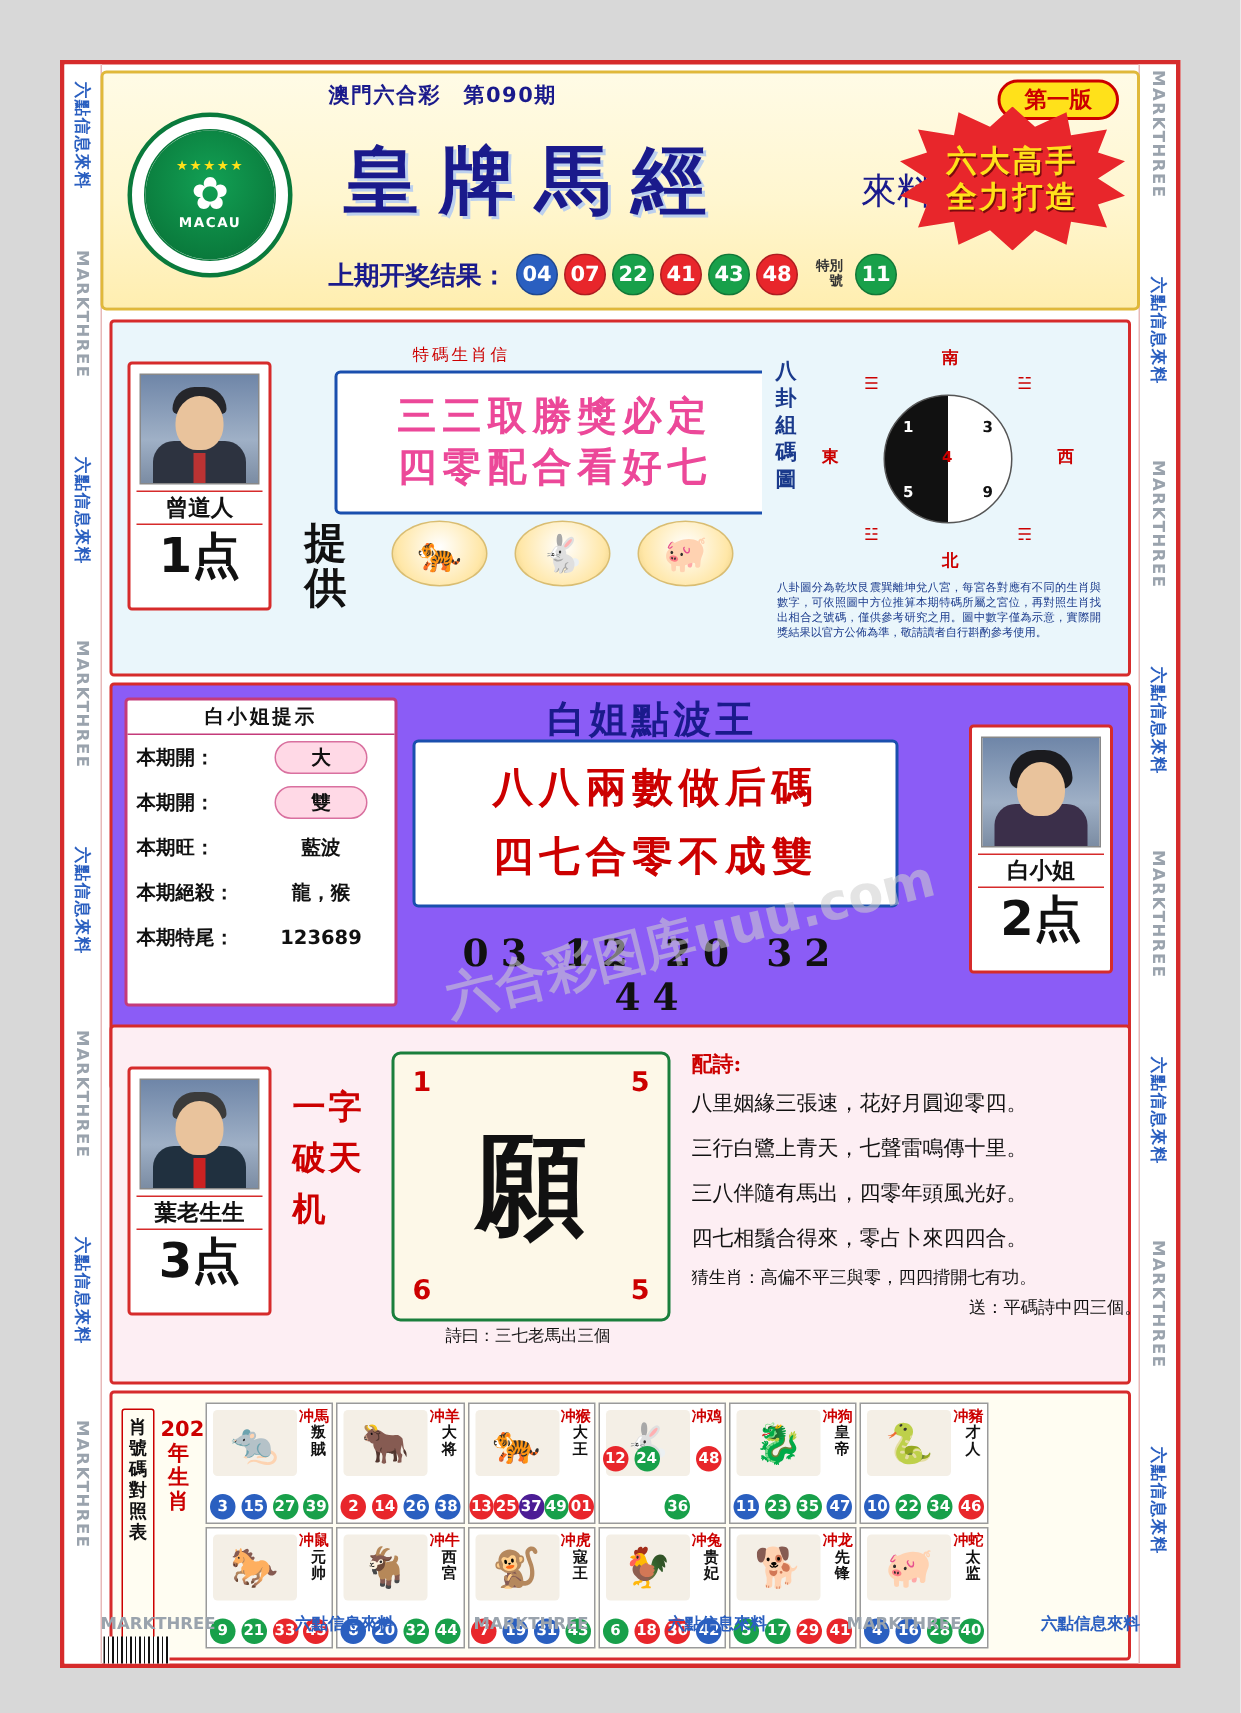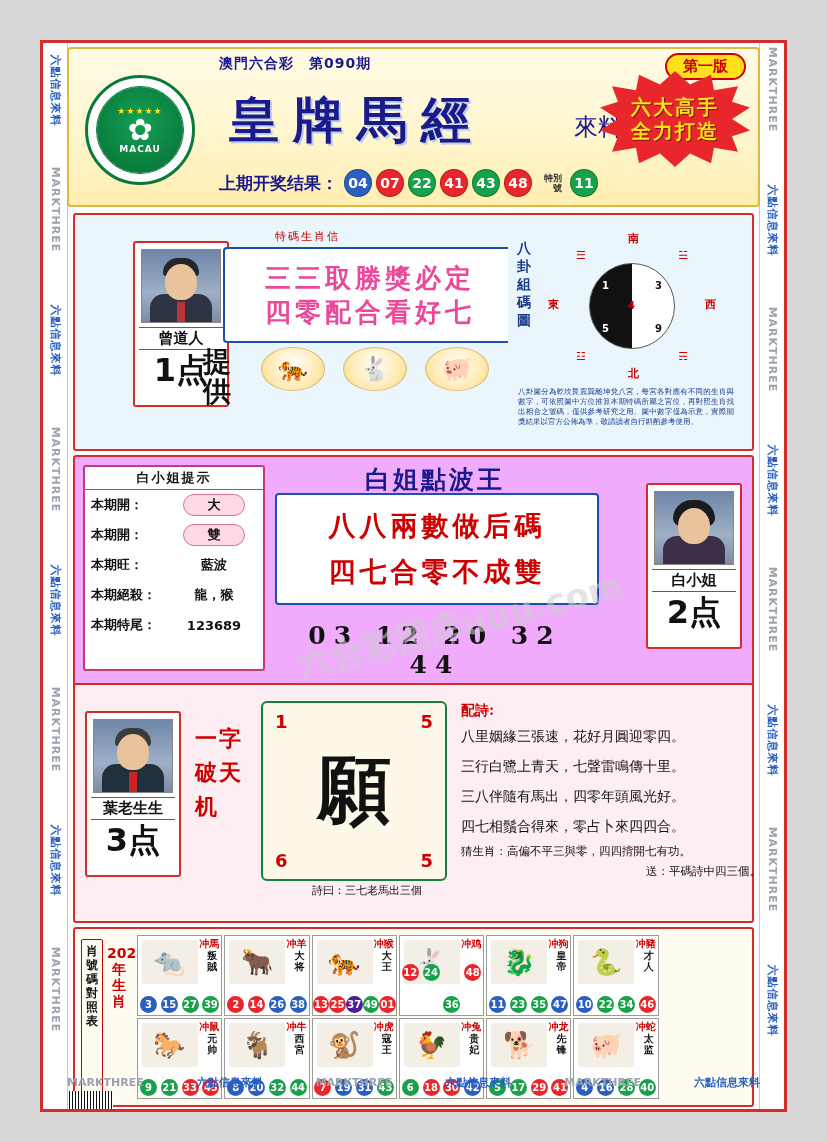--- a/index.html
+++ b/index.html
@@ -91,21 +91,21 @@
     align-items:center;justify-content:center;color:#fff;font-size:14px;font-weight:bold;
     border:1px solid rgba(0,0,0,.25);
   }
   .tbsp{font-size:9px;color:#333;line-height:10px;text-align:right;margin:0 2px;}
   
   .panel{
     position:absolute;left:30px;right:30px;
     border:2px solid #d62b2b;border-radius:3px;box-sizing:border-box;background:#fff;
   }
   .p1{top:170px;height:238px;background:#eaf6fb;}
-  .p2{top:412px;height:272px;background:#f0abfc;}
+  .p2{top:412px;height:272px;background:#8b5cf6;}
   .p3{top:640px;height:240px;background:#fdeef3;}
   .p4{top:884px;height:180px;background:#fffdf2;}
   
   .person{
     position:absolute;background:#fff;border:2px solid #d62b2b;border-radius:3px;
     text-align:center;box-sizing:border-box;
   }
   .person .photo{
     margin:6px auto 4px;width:78px;height:72px;border:1px solid #888;
     background:linear-gradient(180deg,#6f86a8 0%,#9fb0c6 60%,#7b8ca3 100%);
@@ -228,21 +228,21 @@
     position:absolute;left:186px;top:16px;width:182px;height:176px;
     border:2px solid #1a7f3c;border-radius:6px;background:#fdf8e8;
   }
   .charbox .cn{position:absolute;font-size:18px;font-weight:bold;color:#c00;}
   .charbox .big{
     position:absolute;left:50%;top:50%;transform:translate(-50%,-50%);
     font-family:"DejaVu Serif","Liberation Serif",serif;
     font-size:74px;font-weight:bold;color:#111;
   }
   .poemline{
-    position:absolute;left:201px;top:198px;width:182px;text-align:center;
+    position:absolute;left:186px;top:198px;width:182px;text-align:center;
     font-size:11px;color:#111;
   }
   .verse{
     position:absolute;left:386px;top:14px;width:300px;
     font-family:"DejaVu Serif","Liberation Serif",serif;
     font-size:14px;color:#111;line-height:30px;
   }
   .verse .vt{font-weight:bold;color:#c00;font-size:14px;line-height:22px;}
   .verse .small{font-size:11.5px;line-height:20px;}
   
@@ -348,21 +348,21 @@
 
     <div class="resultbar">
       <span>上期开奖结果：</span>
       <span id="balls"><span class="ball" style="background: rgb(42, 95, 192); margin-right: 4px;">04</span><span class="ball" style="background: rgb(232, 38, 43); margin-right: 4px;">07</span><span class="ball" style="background: rgb(24, 160, 74); margin-right: 4px;">22</span><span class="ball" style="background: rgb(232, 38, 43); margin-right: 4px;">41</span><span class="ball" style="background: rgb(24, 160, 74); margin-right: 4px;">43</span><span class="ball" style="background: rgb(232, 38, 43); margin-right: 4px;">48</span></span>
       <span class="tbsp">特別<br>號</span>
       <span id="special-ball"><span class="ball" style="background: rgb(24, 160, 74);">11</span></span>
     </div>
   </div>
 
   <div class="panel p1">
-    <div class="person" style="left:10px;top:26px;width:96px;height:166px;margin-left:48px;">
+    <div class="person" style="left:10px;top:26px;width:96px;height:166px;">
       <div class="photo">
         <div class="body"></div>
           <div class="hair"></div>
           <div class="face"></div>
           <div class="tie"></div>
       </div>
       <div class="nm">曾道人</div>
       <div class="pt">1点</div>
     </div>
 

